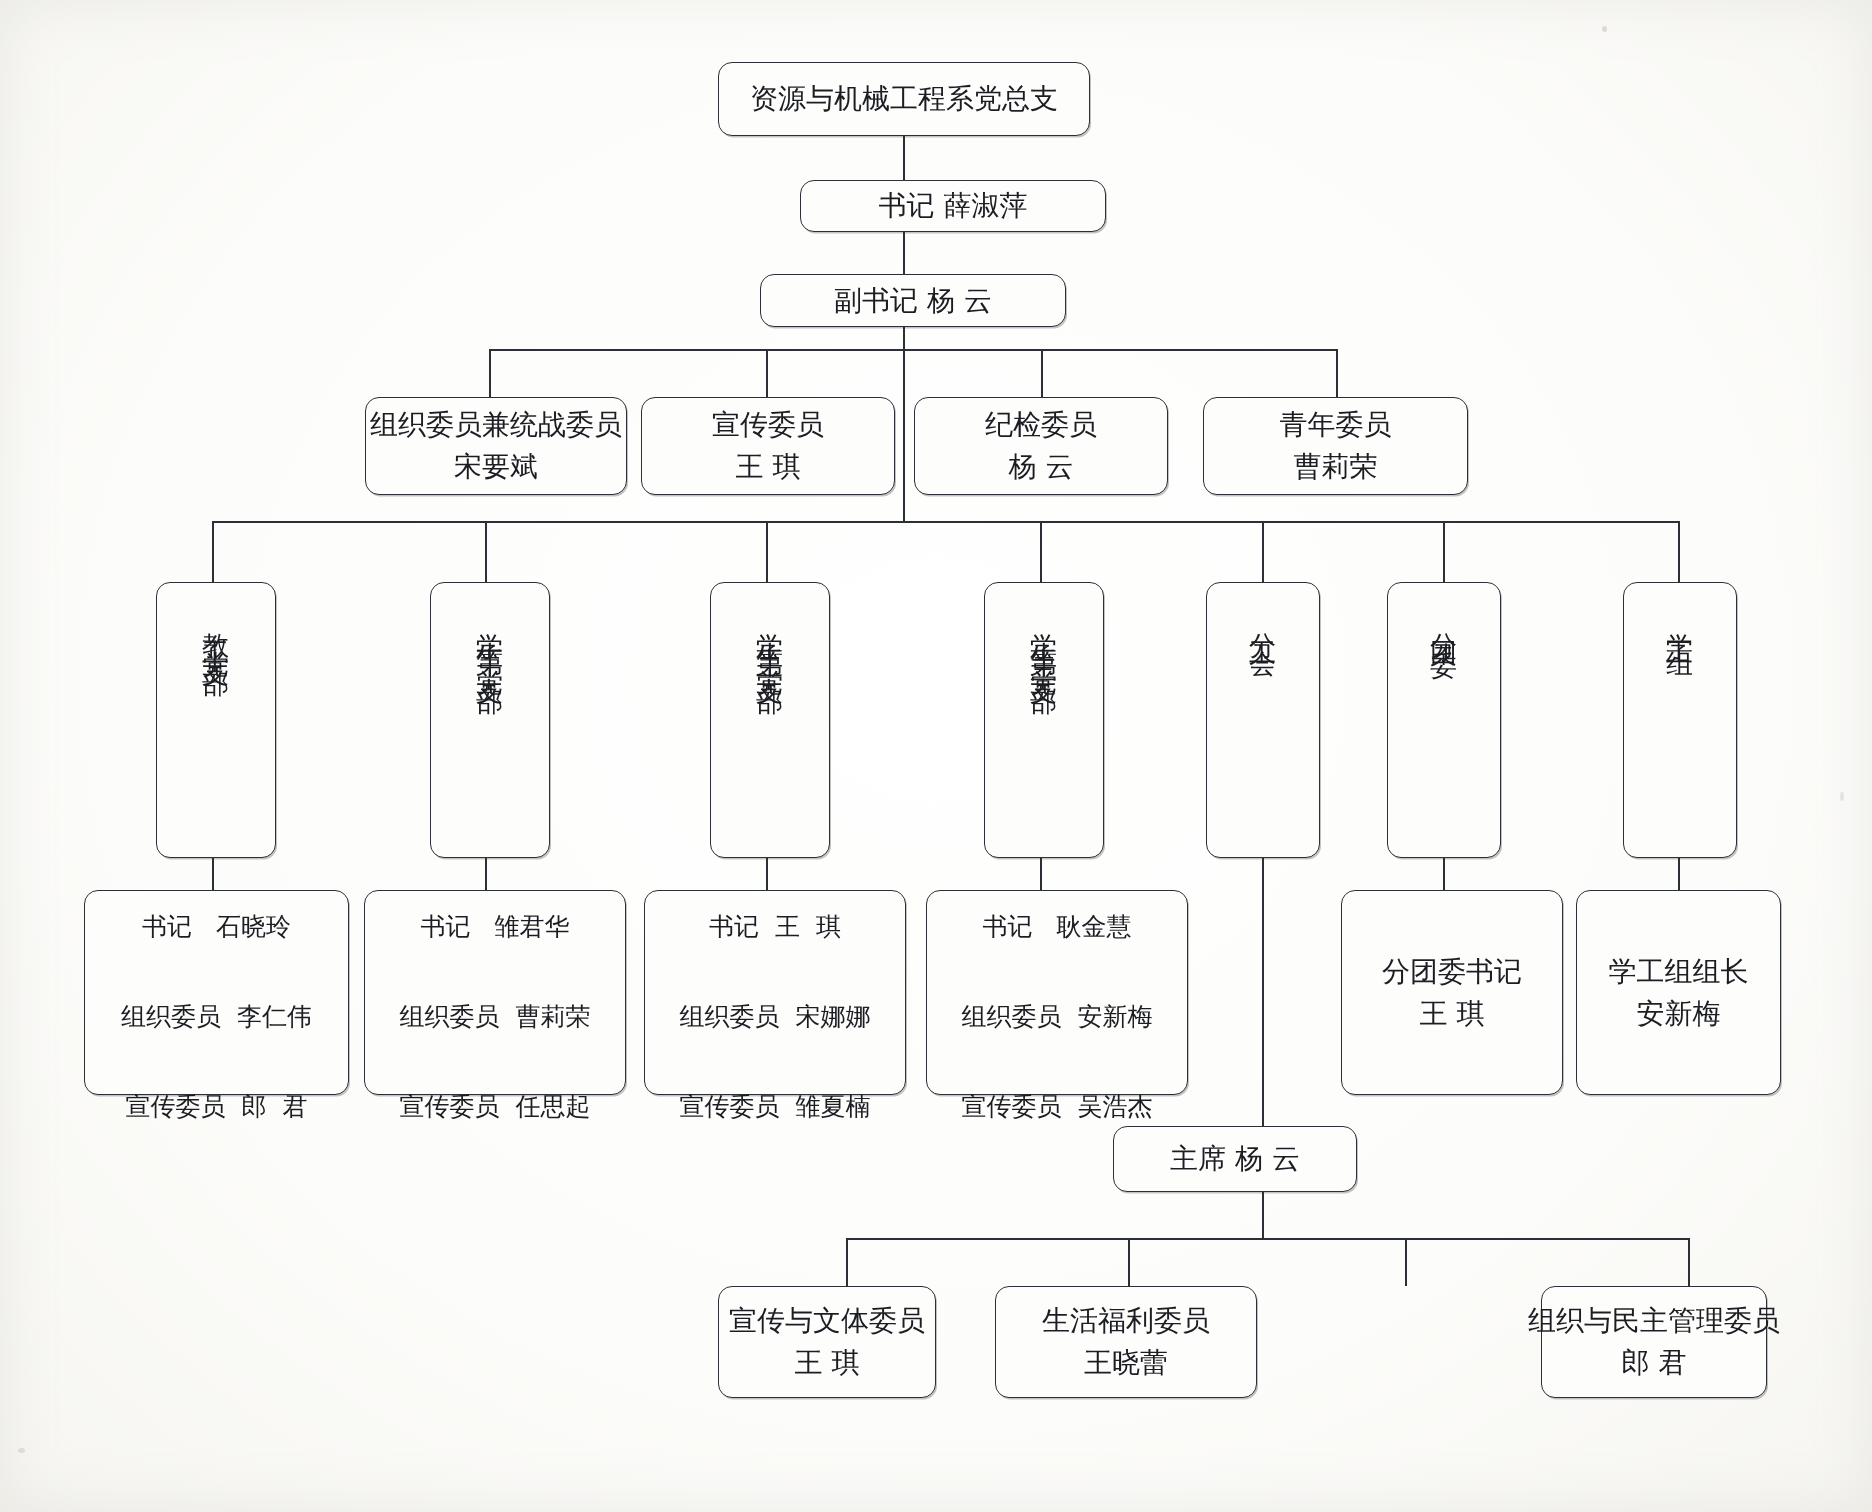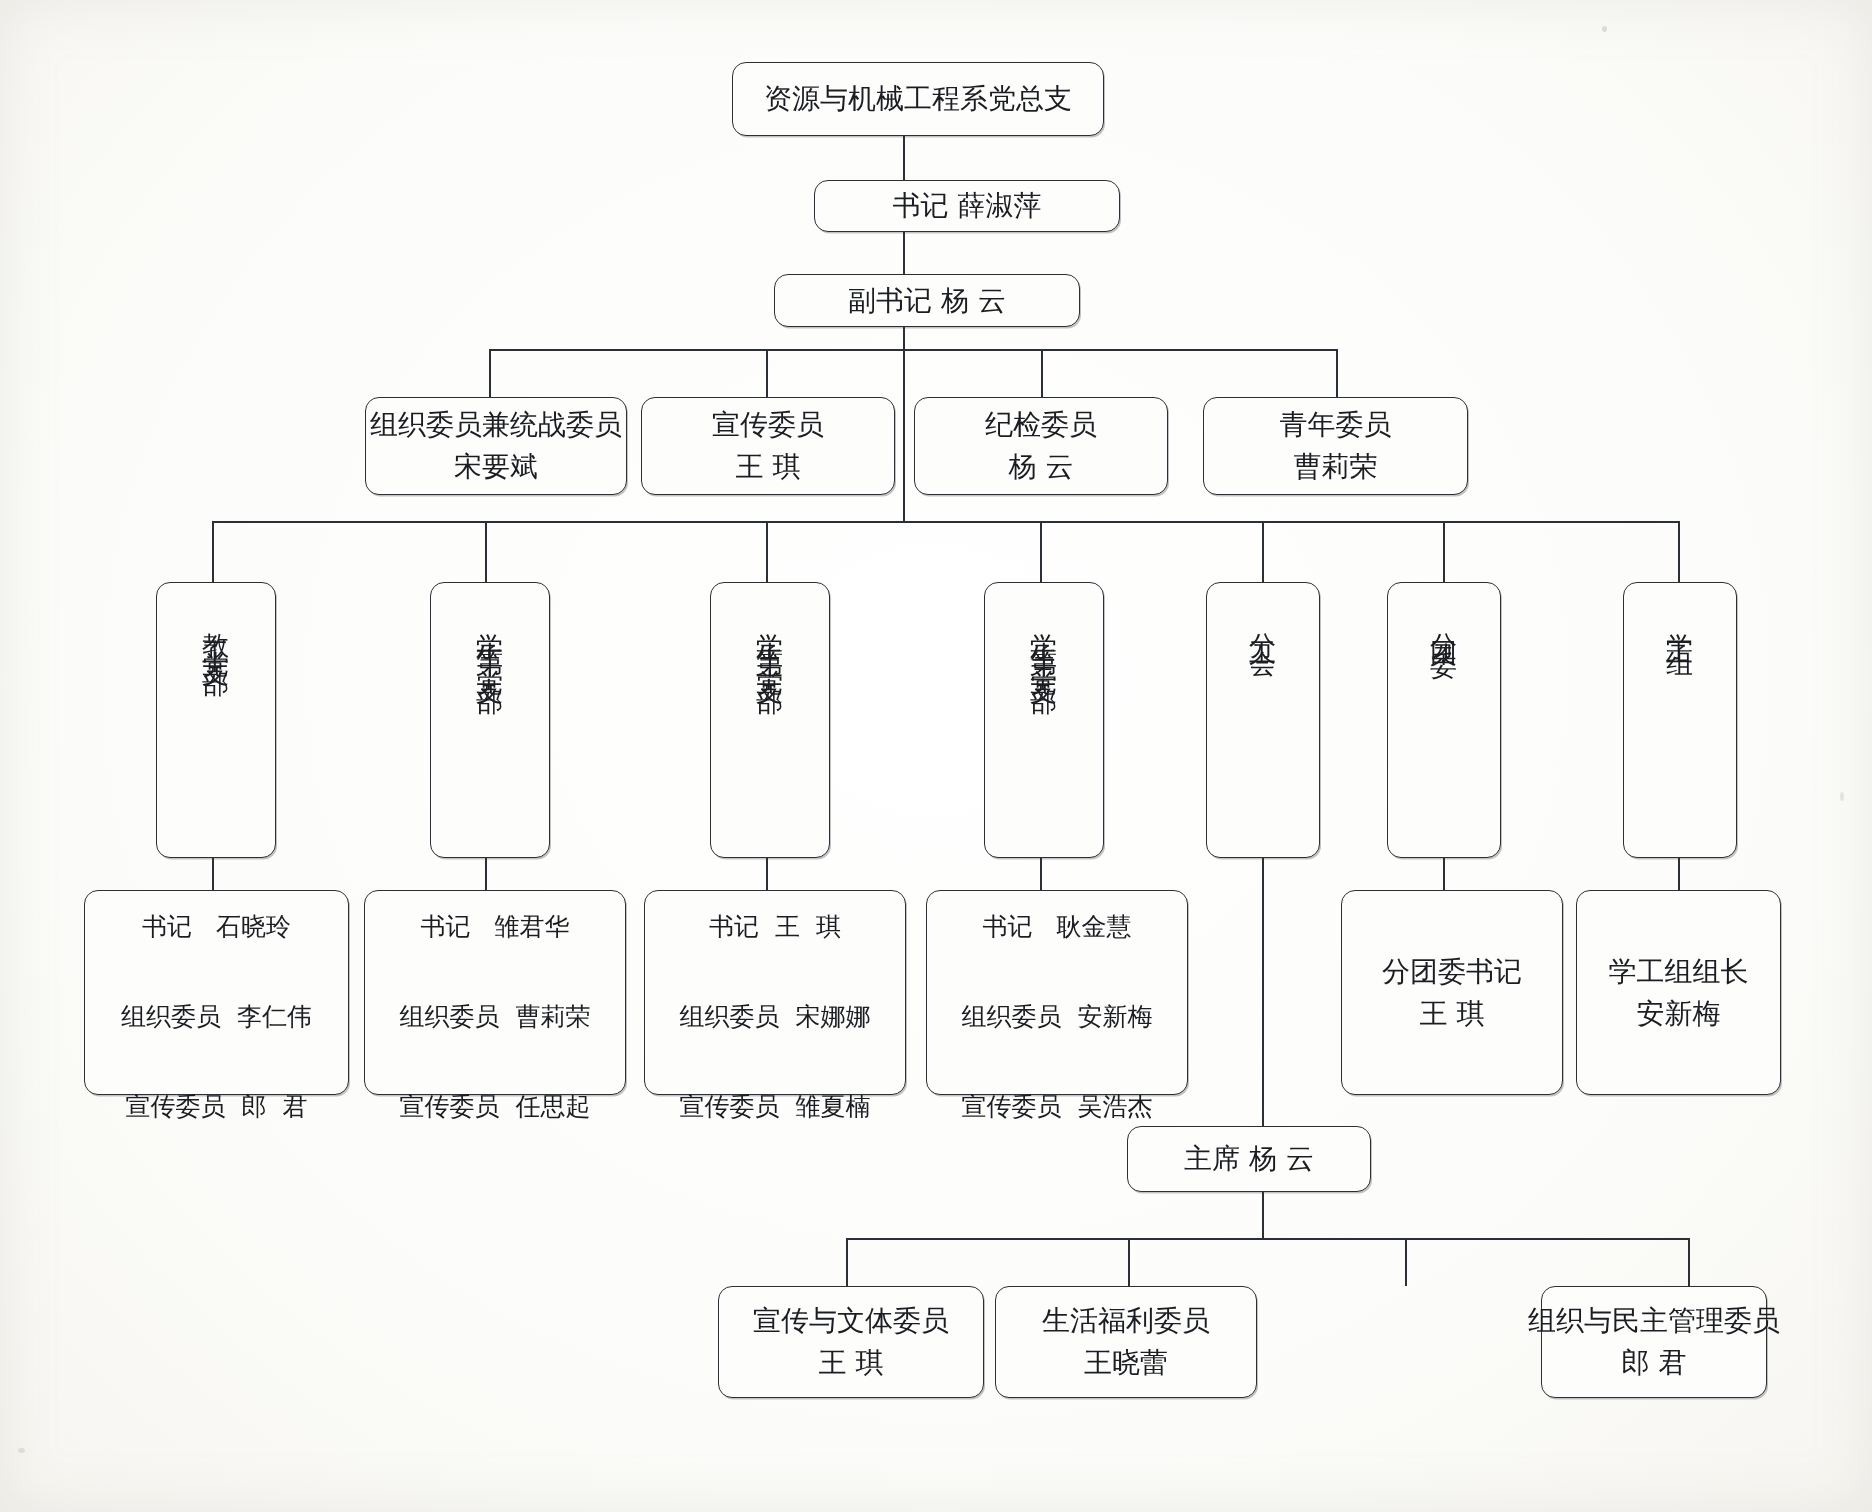--- a/index.html
+++ b/index.html
@@ -36,21 +36,21 @@
     box-sizing:border-box;
     display:flex;
     flex-direction:column;
     align-items:center;
     justify-content:center;
     text-align:center;
     line-height:1.5;
     box-shadow:1.5px 2px 0 -0.5px rgba(60,60,60,.30);
   }
   .box .ln{display:block;white-space:nowrap;}
-  .t28{font-size:28px;margin-left:14px;}
+  .t28{font-size:28px;}
   .t26{font-size:28px;text-align:center;}
 
   
   .vbox{
     position:absolute;
     border:1.7px solid #2b2f36;
     border-radius:14px;
     background:#fdfdfc;
     box-sizing:border-box;
     display:flex;
@@ -212,21 +212,21 @@
   </div>
   <div class="box t26" style="left:1576px;top:890px;width:205px;height:205px;">
     <span class="ln">学工组组长</span>
     <span class="ln">安新梅</span>
   </div>
 
   <div class="box t28" style="left:1113px;top:1126px;width:244px;height:66px;">
     <span class="ln">主席 杨 云</span>
   </div>
 
-  <div class="box t26" style="left:718px;top:1286px;width:266px;height:112px;">
+  <div class="box t26" style="left:718px;top:1286px;width:218px;height:112px;">
     <span class="ln">宣传与文体委员</span>
     <span class="ln">王  琪</span>
   </div>
   <div class="box t26" style="left:995px;top:1286px;width:262px;height:112px;">
     <span class="ln">生活福利委员</span>
     <span class="ln">王晓蕾</span>
   </div>
   <div class="box t26" style="left:1541px;top:1286px;width:226px;height:112px;">
     <span class="ln">组织与民主管理委员</span>
     <span class="ln">郎  君</span>

